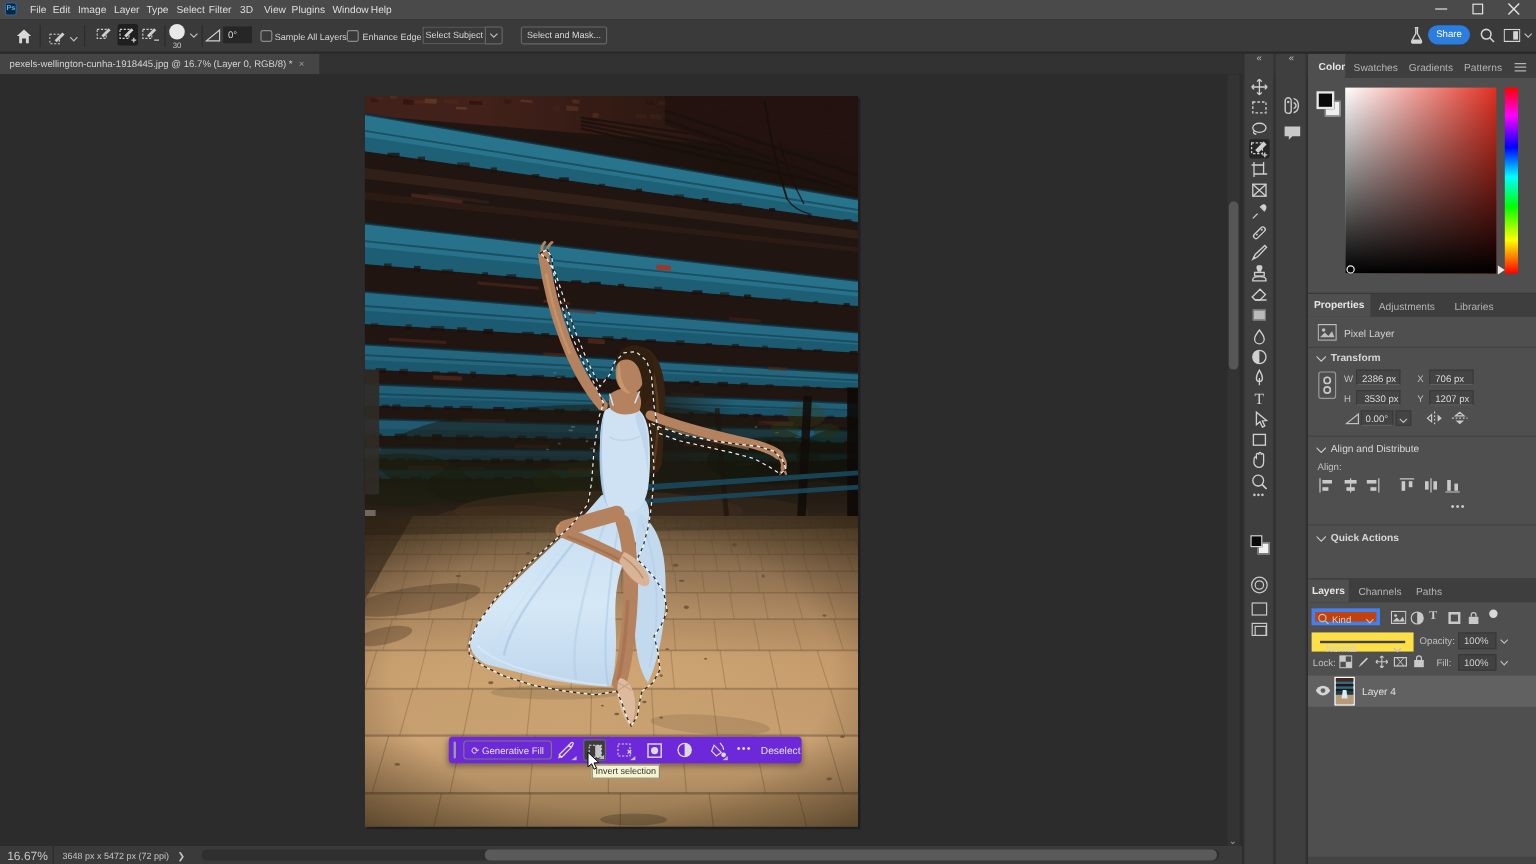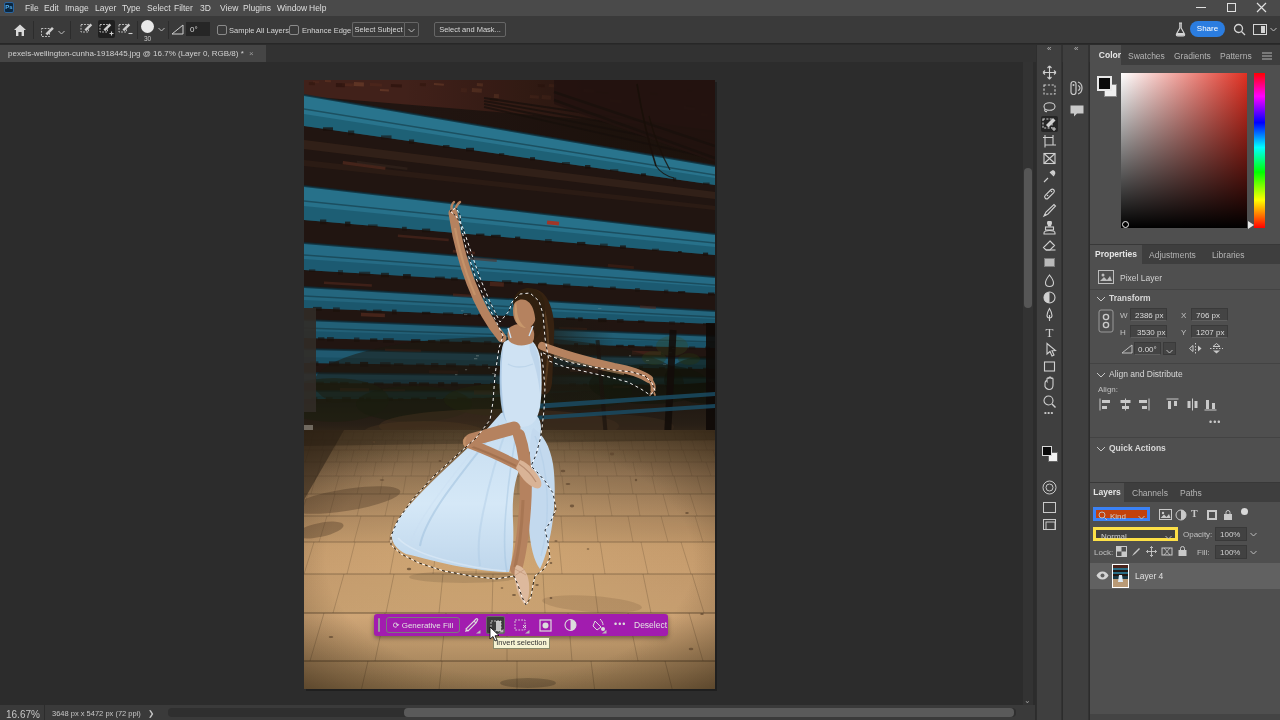--- a/index.html
+++ b/index.html
@@ -735,21 +735,21 @@
     <path d="M151,148 C155,170 162,194 171,215" stroke="#cfa071" stroke-width="2.2" fill="none" opacity="0.55"></path>
     <path d="M148,130 C147,127 148,124 150,122 M151,130 C152,127 153,124 156,122" stroke="#b5825f" stroke-width="2.4" stroke-linecap="round" fill="none"></path>
     <path d="M211,221 C214,214 222,211 228,214 C233,218 235,226 233,235 C231,244 226,249 220,248 C213,246 209,240 209,231 C209,227 210,224 211,221 Z" fill="#b5825f"></path>
     <path d="M212,221 C210,227 210,235 212,241 C214,246 218,248 222,248 C216,244 213,236 213,229 Z" fill="#cfa071" opacity="0.7"></path>
     <path d="M209,226 C208,216 215,209 223,208 C231,207 238,213 240,221 C242,230 241,240 238,248 C236,254 233,258 230,259 C232,250 232,240 230,232 C228,223 222,218 215,220 C212,221 210,223 209,226 Z" fill="#30200f"></path>
     <path d="M146,131 L152,128 L156,135 L157,146 L162,168 L171,196 L182,222 L193,243 L199,256 L195,268 L191,295 L189,322 L186,340 L172,358 L152,376 L130,396 L108,420 L94,440 L87,456 L87,465 L97,474 L115,483 L140,491 L167,496 L192,499 L210,496 L214,505 L218,517 L222,525 L227,517 L229,505 L231,496 L240,489 L246,478 L244,462 L241,450 L247,441 L252,429 L249,413 L241,401 L233,392 L227,386 L232,375 L236,360 L238,348 L240,330 L241,308 L239,286 L237,272 L246,276 L264,282 L288,287 L310,290 L328,292 L341,296 L348,303 L351,311 L346,315 L337,309 L324,302 L305,297 L283,292 L261,287 L245,281 L243,270 L241,258 L240,246 L239,234 L235,221 L226,213 L216,214 L208,222 L205,231 L196,242 L186,222 L176,198 L167,172 L159,148 L152,136 Z" fill="none" stroke="#1a1a1a" stroke-width="1" stroke-dasharray="3,3" opacity="0.9"></path>
     <path d="M146,131 L152,128 L156,135 L157,146 L162,168 L171,196 L182,222 L193,243 L199,256 L195,268 L191,295 L189,322 L186,340 L172,358 L152,376 L130,396 L108,420 L94,440 L87,456 L87,465 L97,474 L115,483 L140,491 L167,496 L192,499 L210,496 L214,505 L218,517 L222,525 L227,517 L229,505 L231,496 L240,489 L246,478 L244,462 L241,450 L247,441 L252,429 L249,413 L241,401 L233,392 L227,386 L232,375 L236,360 L238,348 L240,330 L241,308 L239,286 L237,272 L246,276 L264,282 L288,287 L310,290 L328,292 L341,296 L348,303 L351,311 L346,315 L337,309 L324,302 L305,297 L283,292 L261,287 L245,281 L243,270 L241,258 L240,246 L239,234 L235,221 L226,213 L216,214 L208,222 L205,231 L196,242 L186,222 L176,198 L167,172 L159,148 L152,136 Z" fill="none" stroke="#ffffff" stroke-width="1" stroke-dasharray="3,3" stroke-dashoffset="3" opacity="0.95"></path>
   </svg>
 <div class="abs" style="left:1023px;top:62px;width:10px;height:643px;background:#333333"></div>
 <div class="abs" style="left:1024px;top:168px;width:8px;height:140px;background:#565656;border-radius:4px"></div>
-<div class="abs" style="left:374px;top:614px;width:294px;height:22px;background:#a21caf;border-radius:3px;box-shadow:0 2px 5px rgba(0,0,0,.4)">
+<div class="abs" style="left:374px;top:614px;width:294px;height:22px;background:#6d28d9;border-radius:3px;box-shadow:0 2px 5px rgba(0,0,0,.4)">
     <div class="abs" style="left:4px;top:4px;width:2px;height:14px;background:#9a9a9a;border-radius:1px"></div>
     <div class="abs" style="left:12px;top:3px;width:74px;height:16px;border:1px solid #7b7b7b;border-radius:3px;color:#e2e2e2;font-size:8px;line-height:15px;text-align:center">⟳ Generative Fill</div>
     <div class="abs" style="left:88px;top:2px;width:19px;height:18px;"><svg width="19" height="18">
         <path d="M4,13 L12,5 L14,7 L6,15 Z M12,5 L14,3 C15,2 16.4,3.4 15.4,4.4 L14,7" fill="none" stroke="#dcdcdc" stroke-width="1.1"></path>
         <path d="M4,13 L3,16 L6,15 Z" fill="#dcdcdc"></path>
       </svg><svg class="abs" style="right:0;bottom:0" width="5" height="4">
         <path d="M0,3.5 L4.5,3.5 L4.5,0 Z" fill="#bcbcbc"></path>
       </svg></div>
     <div class="abs" style="left:112px;top:2px;width:19px;height:18px;background:#3c3c3c;border:1px solid #6a6a6a;border-radius:2px;"><svg width="19" height="18">
         <rect x="4" y="4" width="10" height="10" fill="none" stroke="#dcdcdc" stroke-width="0.9" stroke-dasharray="1.8,1.3"></rect>
@@ -1030,21 +1030,21 @@
     </svg>
     <span class="abs" style="left:101px;top:25px;font-size:10px;font-weight:bold;color:#c9c9c9;font-family:'Liberation Serif',serif">T</span>
     <svg class="abs" style="left:116px;top:26px" width="12" height="12">
       <path d="M1,1 L11,1 L11,11 L1,11 Z M3,3 L9,3 L9,9 L3,9 Z" fill="#c9c9c9" fill-rule="evenodd"></path>
     </svg>
     <svg class="abs" style="left:132px;top:26px" width="12" height="12">
       <rect x="2" y="5" width="8" height="6" fill="#c9c9c9"></rect>
       <path d="M4,5 L4,3.5 A2,2 0 0 1 8,3.5 L8,5" fill="none" stroke="#c9c9c9"></path>
     </svg>
     <div class="abs" style="left:151px;top:25px;width:7px;height:7px;background:#d9d9d9;border-radius:50%"></div>
-    <div class="abs" style="left:3px;top:44px;width:85px;height:14px;background:#424242;border:3px solid #fde047;font-size:8px;color:#d0d0d0;padding:2px 0 0 5px">Normal<svg width="7" height="5" style="position:absolute;right:3px;top:5px">
+    <div class="abs" style="left:3px;top:44px;width:85px;height:14px;background:#424242;border:7px solid #fde047;font-size:8px;color:#d0d0d0;padding:2px 0 0 5px">Normal<svg width="7" height="5" style="position:absolute;right:3px;top:5px">
         <path d="M0.5,1 L3.5,4 L6.5,1" stroke="#bdbdbd" fill="none"></path>
       </svg></div>
     <span class="abs" style="left:93px;top:47px;font-size:8px;color:#c0c0c0">Opacity:</span>
     <div class="abs" style="left:125px;top:44px;width:32px;height:14px;background:#424242;border:1px solid #393939;font-size:8px;color:#d0d0d0;padding:2px 0 0 4px">100%</div>
     <svg class="abs" style="left:160px;top:49px" width="7" height="5">
       <path d="M0.5,1 L3.5,4 L6.5,1" stroke="#bdbdbd" fill="none"></path>
     </svg>
     <span class="abs" style="left:4px;top:65px;font-size:8px;color:#c0c0c0">Lock:</span>
     <svg class="abs" style="left:26px;top:63px" width="11" height="11">
       <rect x="0.5" y="0.5" width="10" height="10" fill="none" stroke="#c9c9c9"></rect>

